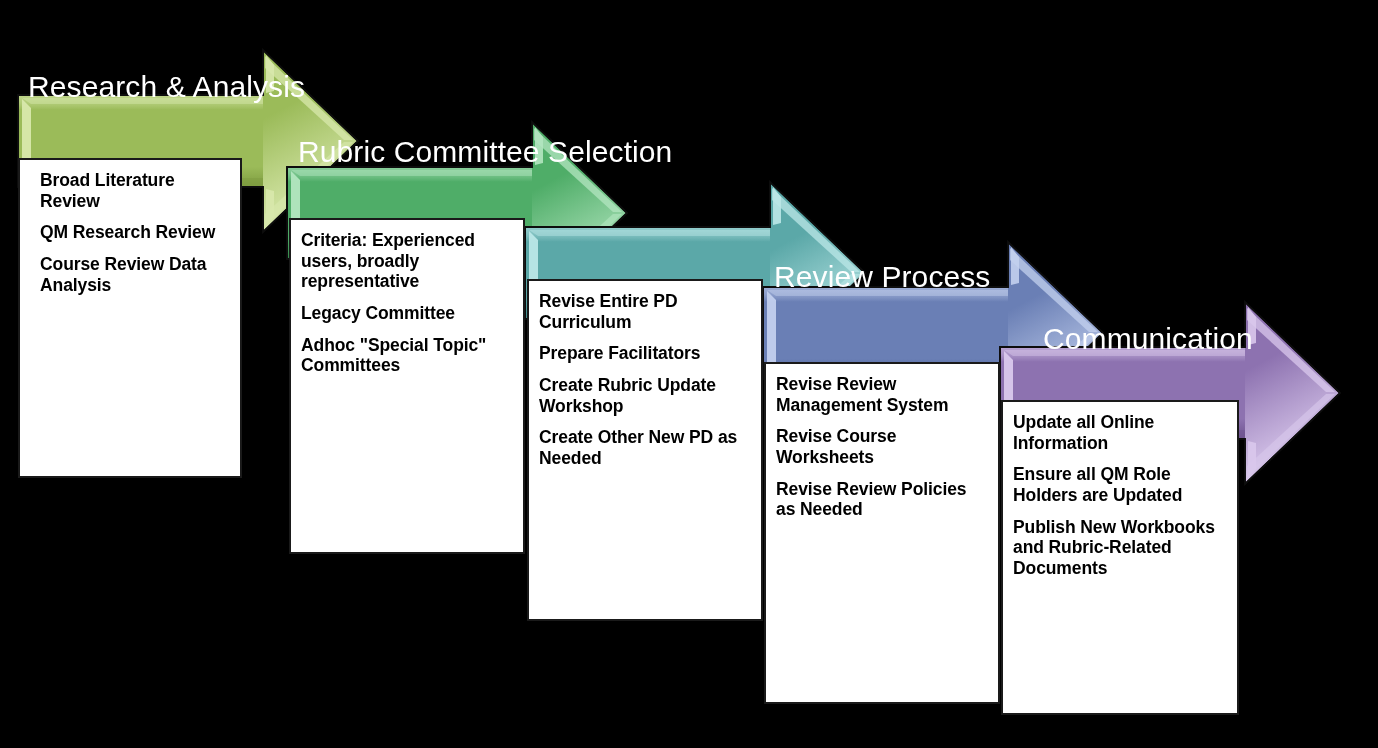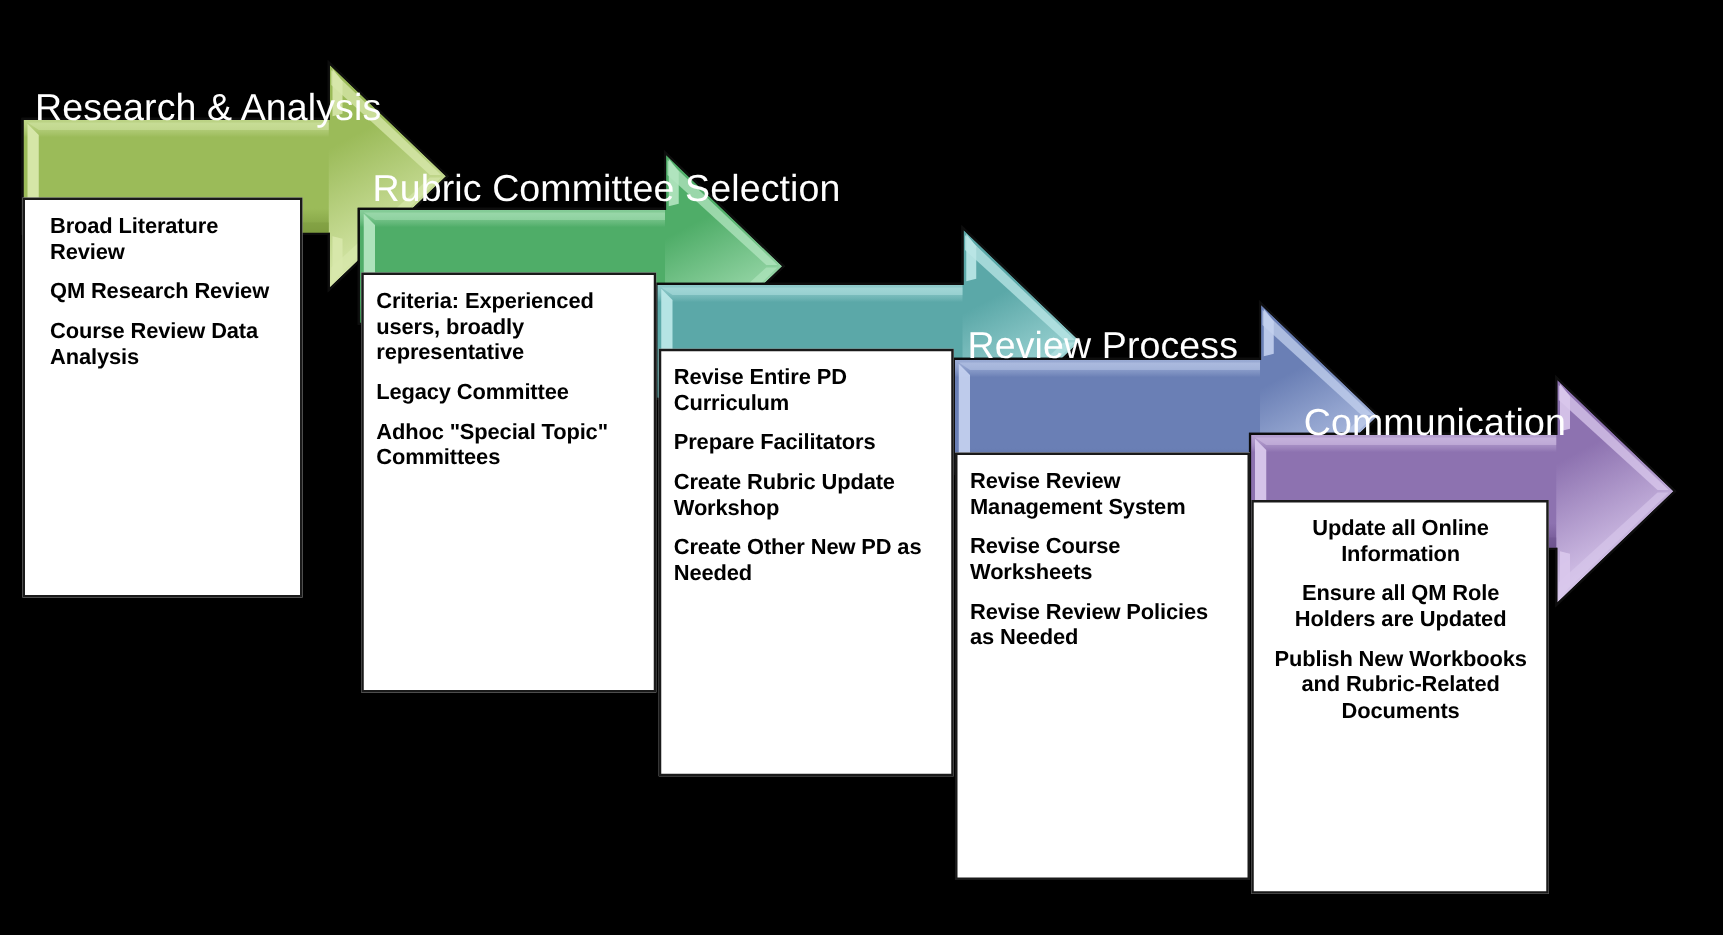--- a/index.html
+++ b/index.html
@@ -237,19 +237,19 @@
     <div class="detail-item">Create Rubric Update Workshop</div>
     <div class="detail-item">Create Other New PD as Needed</div>
   </div>
 
   <div class="detail-box" id="box-3" style="left:764px; top:339px; width:236px; height:342px; z-index:34;margin-top:23px;">
     <div class="detail-item">Revise Review Management System</div>
     <div class="detail-item">Revise Course Worksheets</div>
     <div class="detail-item">Revise Review Policies as Needed</div>
   </div>
 
-  <div class="detail-box" id="box-4" style="left:1001px; top:400px; width:238px; height:315px; z-index:35;text-align:center;">
+  <div class="detail-box" id="box-4" style="left:1001px; top:400px; width:238px; height:315px; z-index:35;">
     <div class="detail-item">Update all Online Information</div>
     <div class="detail-item">Ensure all QM Role Holders are Updated</div>
     <div class="detail-item">Publish New Workbooks and Rubric-Related Documents</div>
   </div>
 
 </div>
 
 </body></html>

